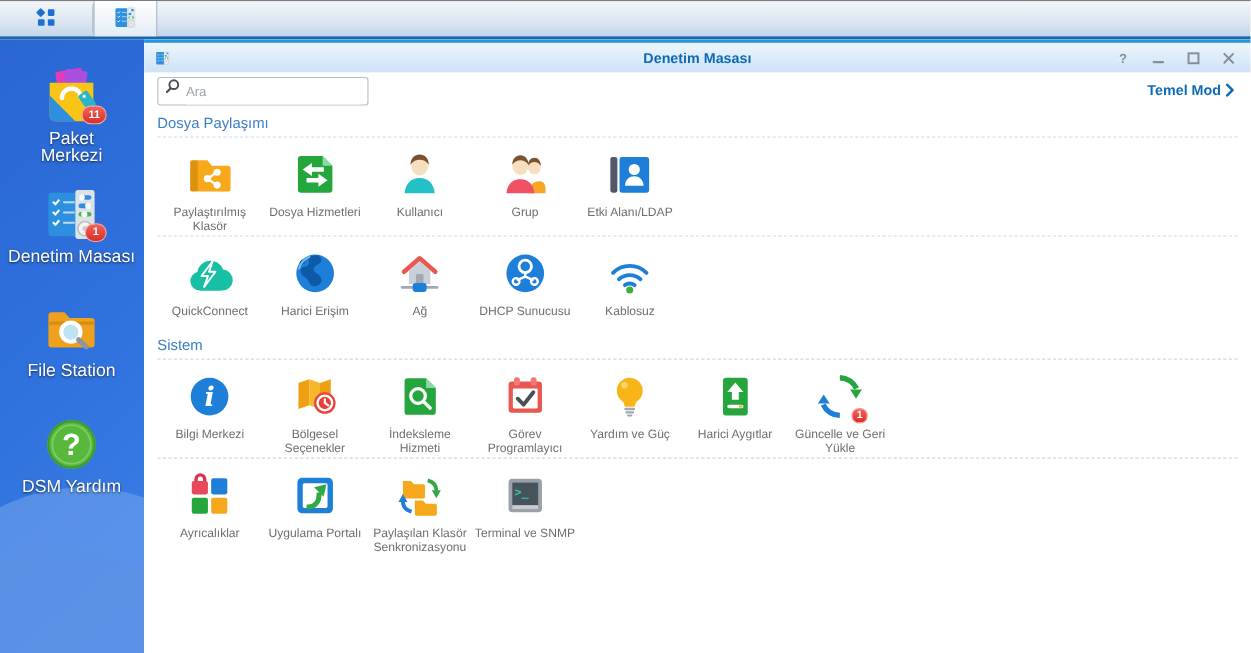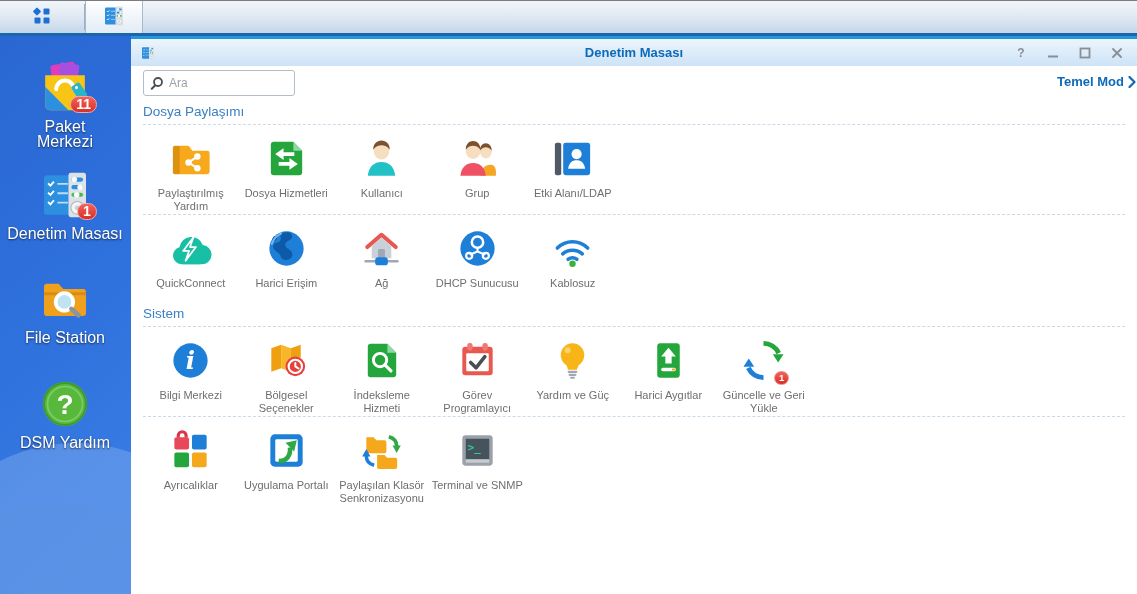--- a/index.html
+++ b/index.html
@@ -22,39 +22,39 @@
   .desktop::before{ content:""; position:absolute; left:-90px; bottom:-150px; width:320px; height:300px;
     border-radius:50%; background:rgba(130,175,240,.45); transform:rotate(-18deg); }
   .desktop::after{ content:""; position:absolute; left:-120px; bottom:-210px; width:340px; height:300px;
     border-radius:50%; background:rgba(90,145,228,.6); transform:rotate(-14deg); }
   .d-item{ position:absolute; left:3px; width:124px; text-align:center; cursor:pointer; z-index:2; }
   .d-ico{ width:56px; height:56px; margin:0 auto; position:relative; }
   .d-label{ margin-top:3px; color:#fff; font-size:16px; line-height:15px; white-space:pre-line;
     text-shadow:0 1px 2px rgba(0,0,0,.65); }
   .d-badge{ position:absolute; right:-4px; bottom:3px; min-width:20px; height:17px; padding:0 5px;
     background:linear-gradient(#f2625a,#d92f27); border:1px solid #f6a9a4; border-radius:9px;
-    color:#fff; font-size:14px; font-weight:bold; line-height:15px; }
+    color:#fff; font-size:10px; font-weight:bold; line-height:15px; }
 
   
   .window{ position:absolute; left:131px; top:36px; width:1006px; height:558px; background:#fff;
     border-top:3px solid #2596dc; display:flex; flex-direction:column; }
   .titlebar{ height:27px; flex:none; background:linear-gradient(#ecf5fd,#cde3f6);
     display:flex; align-items:center; position:relative; }
   .win-icon{ margin-left:9px; display:flex; }
   .win-title{ position:absolute; left:0; right:0; text-align:center; font-size:13px; font-weight:bold; color:var(--accent); }
   .controls{ margin-left:auto; display:flex; gap:19px; padding-right:14px; position:relative; }
   .ctrl{ width:13px; height:13px; display:flex; align-items:center; justify-content:center; cursor:pointer; }
 
   .toolbar{ height:34px; flex:none; position:relative; background:#fff; }
-  .searchbox{ position:absolute; left:12px; top:4px; width:152px; height:26px; background:#fff;
-    border:1px solid #b3bdc7; border-radius:3px; display:flex; align-items:center; padding:0 6px; }
+  .searchbox{ position:absolute; left:12px; top:4px; width:192px; height:26px; background:#fff;
+    border:1px solid #b3bdc7; border-radius:3px; display:flex; padding:0 6px; }
   .searchbox input{ border:none; outline:none; flex:1; font-size:12px; color:#444; margin-left:5px; min-width:0;
     font-family:inherit; }
   .searchbox input::placeholder{ color:#9aa2ab; }
-  .mode{ position:absolute; right:1px; top:8px; display:flex; align-items:center; gap:4px;
+  .mode{ position:absolute; right:15px; top:8px; display:flex; align-items:center; gap:4px;
     color:var(--accent); font-size:13px; font-weight:bold; cursor:pointer; text-decoration:none; }
 
   .content{ flex:1; padding:2px 12px 0; overflow:hidden; }
   .section-title{ font-size:13.5px; color:var(--section); margin:2px 0 5px; }
   .section-divider{ border-top:1px dashed #cbd9e8; }
   .items{ display:flex; margin-top:10px; align-items:flex-start; }
   .item{ width:95.5px; flex:none; text-align:center; cursor:pointer; }
   .app-icon{ width:47px; height:47px; margin:0 auto; position:relative; }
   .app-label{ margin-top:5px; font-size:11px; line-height:13px; color:var(--label); min-height:27px; }
   .g-badge{ position:absolute; right:-2px; bottom:-1px; min-width:15px; height:14px; padding:0 4px;
@@ -217,21 +217,21 @@
           <div class="items">
             <div class="item">
               <div class="app-icon"><svg width="47" height="47" viewBox="0 0 48 48">
                   <rect x="6" y="11" width="8" height="29" rx="2" fill="#dd9110"></rect>
                   <path d="M13 11h9l4 5h15a2.5 2.5 0 0 1 2.5 2.5v19A2.5 2.5 0 0 1 41 40H13z" fill="#f7a81b"></path>
                   <path d="M22 28l9-6M22 28l9 6" stroke="#fff" stroke-width="2.2" fill="none"></path>
                   <circle cx="22" cy="28" r="3.3" fill="#fff"></circle>
                   <circle cx="31" cy="22" r="3.3" fill="#fff"></circle>
                   <circle cx="31" cy="34" r="3.3" fill="#fff"></circle>
                 </svg></div>
-              <div class="app-label">Paylaştırılmış Yardım</div>
+              <div class="app-label">Paylaştırılmış Klasör</div>
             </div>
             <div class="item">
               <div class="app-icon"><svg width="47" height="47" viewBox="0 0 48 48">
                   <path d="M8 10a3 3 0 0 1 3-3h20l9 9v22a3 3 0 0 1-3 3H11a3 3 0 0 1-3-3z" fill="#24a63c"></path>
                   <path d="M31 7l9 9h-9z" fill="#8fd8a5"></path>
                   <path d="M21 13.5l-8.5 6 8.5 6v-4h11v-4H21z" fill="#fff"></path>
                   <path d="M27 23.5l8.5 6-8.5 6v-4H16v-4h11z" fill="#fff"></path>
                 </svg></div>
               <div class="app-label">Dosya Hizmetleri</div>
             </div>

